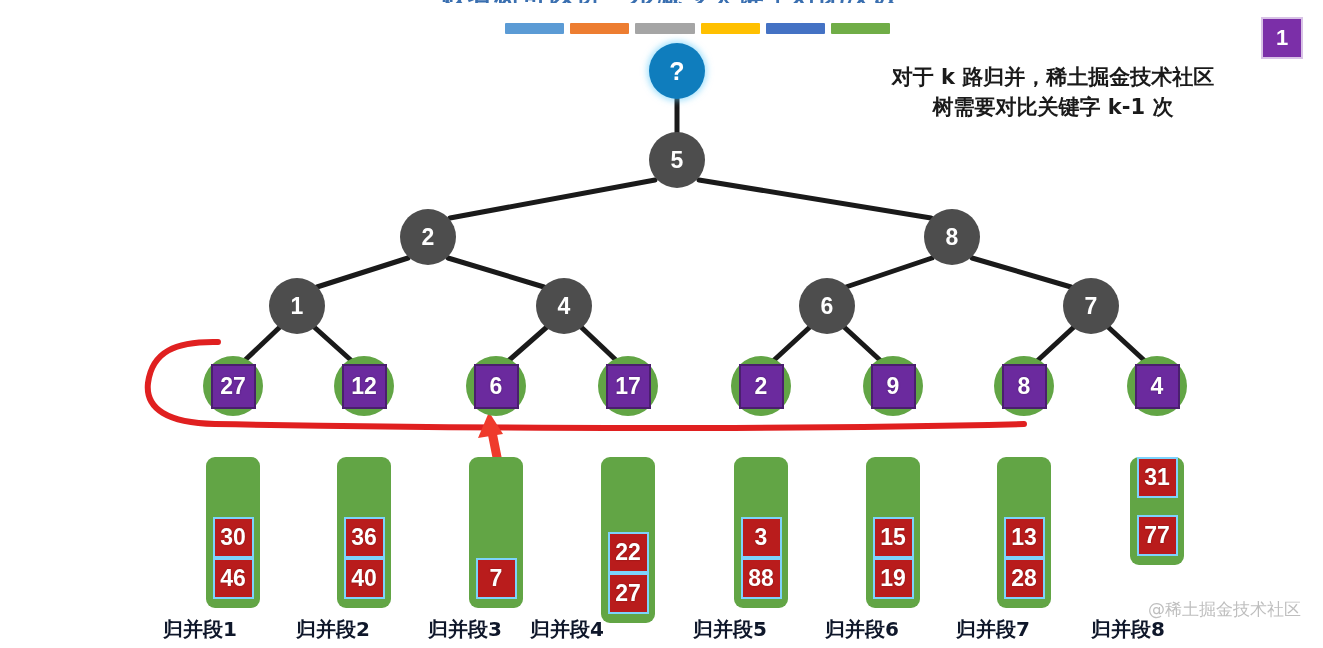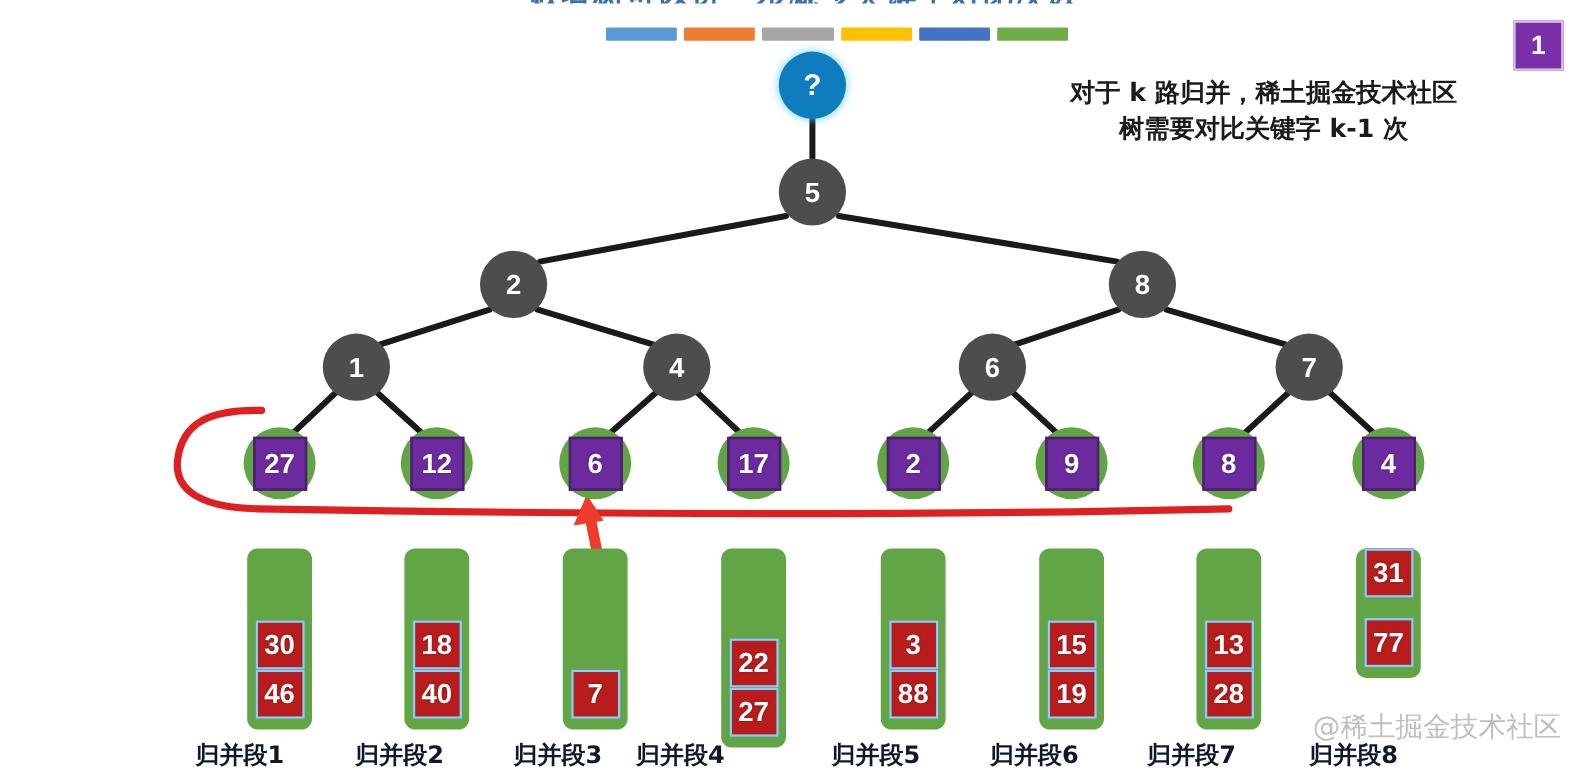--- a/index.html
+++ b/index.html
@@ -178,21 +178,21 @@
     transform: translateX(-50%);
     font-family: "DejaVu Sans", "Liberation Sans", sans-serif;
     white-space: nowrap;
   }
 
   
   #watermark {
     position: absolute;
     right: 22px;
     bottom: 27px;
-    font-size: 23px;
+    font-size: 17px;
     color: rgba(120, 120, 120, 0.48);
     font-family: "DejaVu Sans", "Liberation Sans", sans-serif;
     white-space: nowrap;
   }
 </style>
 </head>
 <body>
 
 <div id="stage">
 
@@ -287,21 +287,21 @@
     <div class="cell">4</div>
   </div>
 
   <div class="segment" style="left:233px; top:457px; height:151px;">
     <div class="slot">30</div>
     <div class="slot">46</div>
   </div>
   <div class="segment-label" style="left:233px; top:616px;">归并段1</div>
 
   <div class="segment" style="left:364px; top:457px; height:151px;">
-    <div class="slot">18</div>
+    <div class="slot">36</div>
     <div class="slot">40</div>
   </div>
   <div class="segment-label" style="left:366px; top:616px;">归并段2</div>
 
   <div class="segment" style="left:496px; top:457px; height:151px;">
     <div class="slot empty"></div>
     <div class="slot">7</div>
   </div>
   <div class="segment-label" style="left:498px; top:616px;">归并段3</div>
 

